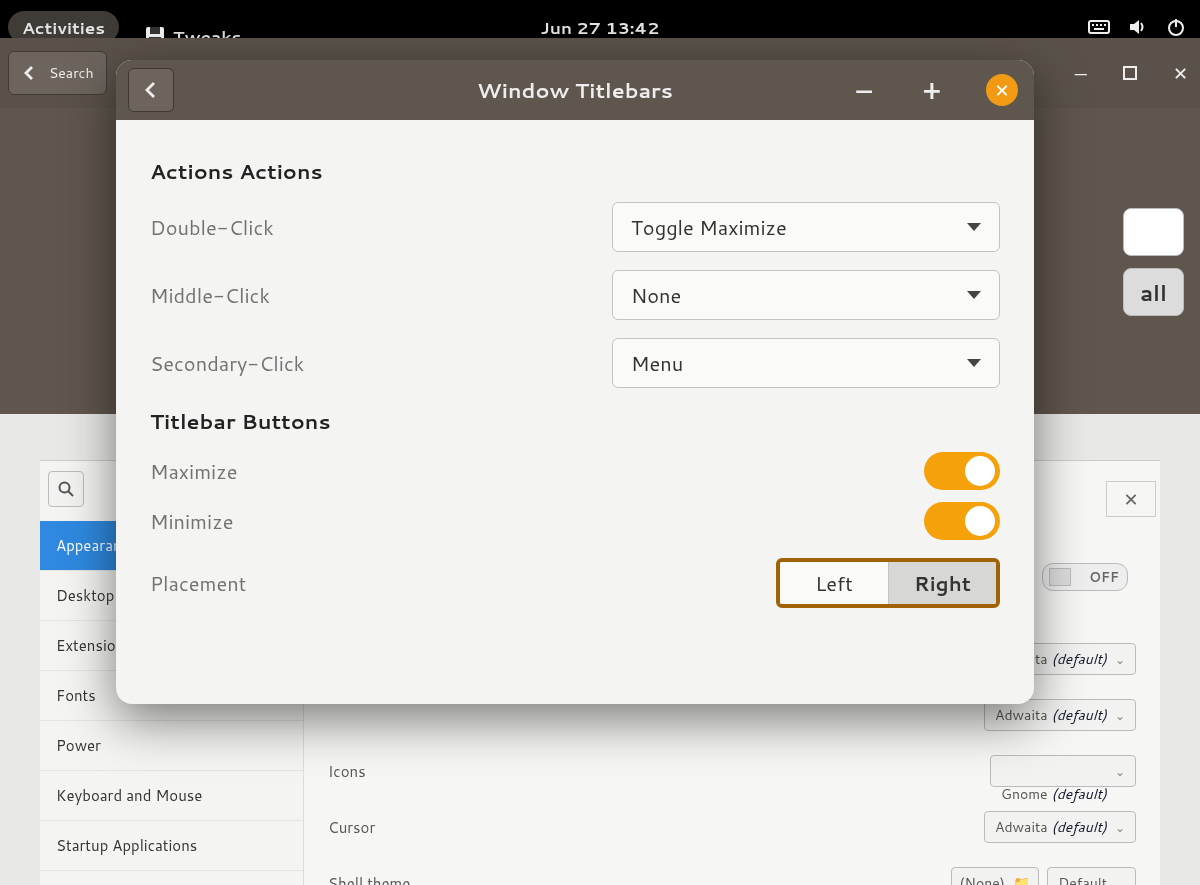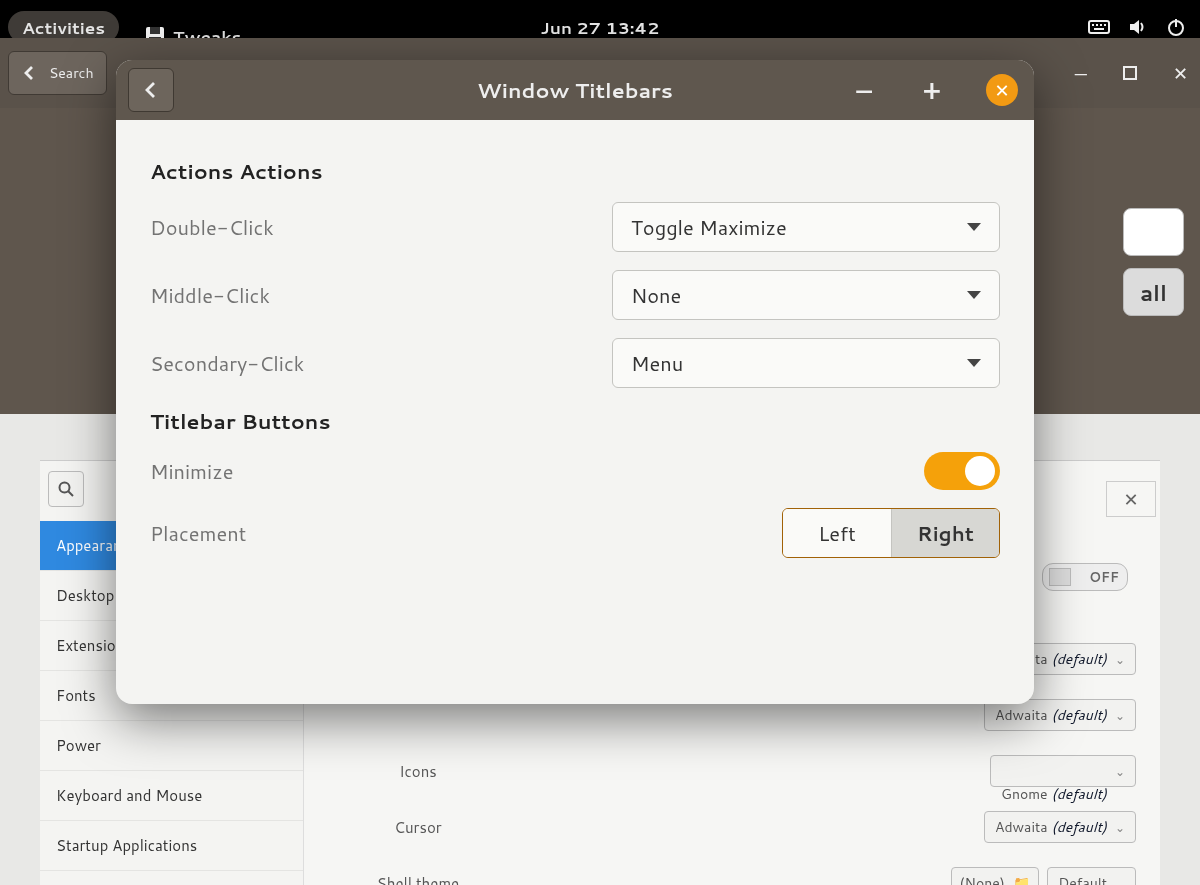--- a/index.html
+++ b/index.html
@@ -170,21 +170,21 @@
   background:#f6f6f4;
 }
 .bg-row {
   display:flex;
   justify-content: space-between;
   align-items:center;
   padding: 12px 0;
   font-size: 15px;
   color:#555;
 }
-.bg-row .label { min-width: 180px; text-align: center; }
+.bg-row .label { min-width: 180px; }
 .bg-select {
   height: 32px;
   padding: 4px 10px;
   border:1px solid #bbb;
   border-radius:4px;
   background:#f2f2f0;
   font-size:14px;
   display:flex;align-items:center;gap:8px;
   color:#555;
 }
@@ -311,21 +311,21 @@
 }
 .toggle .knob {
   width: 30px; height:30px;
   background:#fff;
   border-radius:50%;
   position:absolute;
   right:5px; top:4px;
 }
 .seg {
   display:flex;
-  border:1px solid #a16207;
+  border:4px solid #a16207;
   border-radius:6px;
   overflow:hidden;
   height: 50px;
 }
 .seg .opt {
   width: 108px;
   display:flex;align-items:center;justify-content:center;
   font-size:20px;
   color:#333;
   background:#fafaf8;
@@ -526,20 +526,26 @@
     <div class="row">
       <span class="lbl">Secondary-Click</span>
       <div class="combo">
         <span>Menu</span>
         <span class="caret-down"></span>
       </div>
     </div>
 
     <div class="section-title" style="margin-top:16px;">Titlebar Buttons</div>
 
+    <div class="row" style="margin:4px 0 12px 0;">
+      <span class="lbl">Maximize</span>
+      <div class="toggle">
+        <div class="knob"></div>
+      </div>
+    </div>
 
     <div class="row" style="margin:4px 0 18px 0;">
       <span class="lbl">Minimize</span>
       <div class="toggle">
         <div class="knob"></div>
       </div>
     </div>
 
     <div class="row">
       <span class="lbl">Placement</span>

